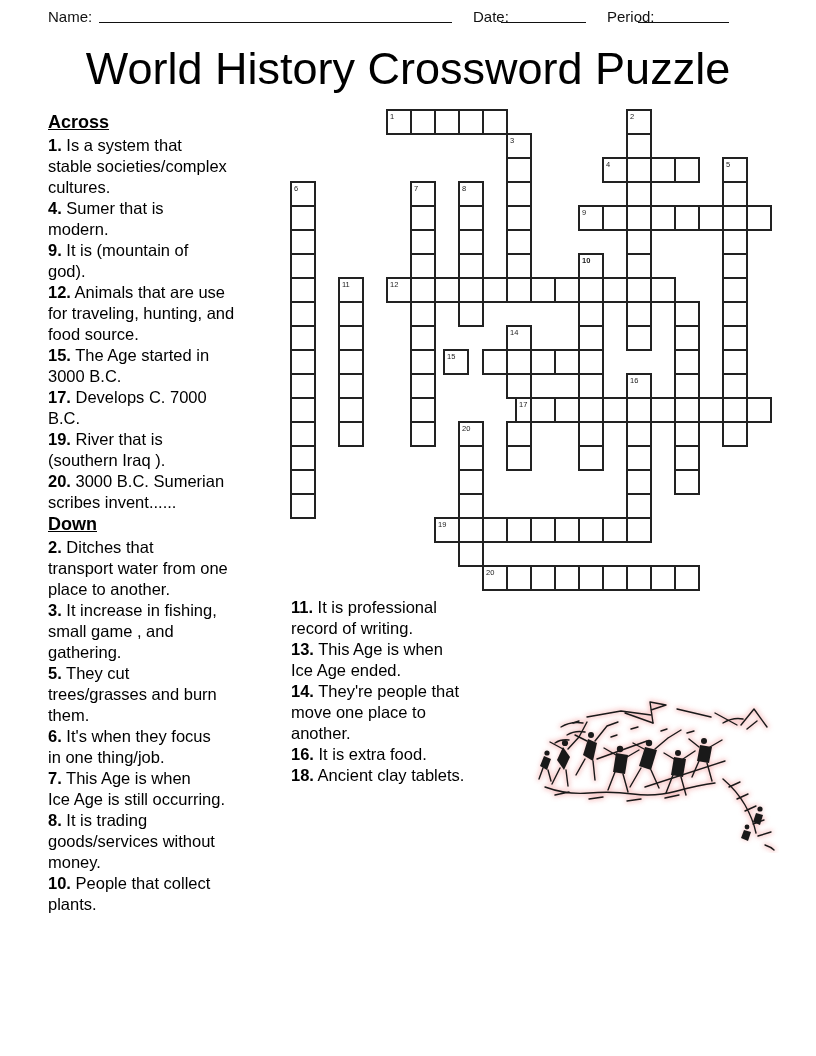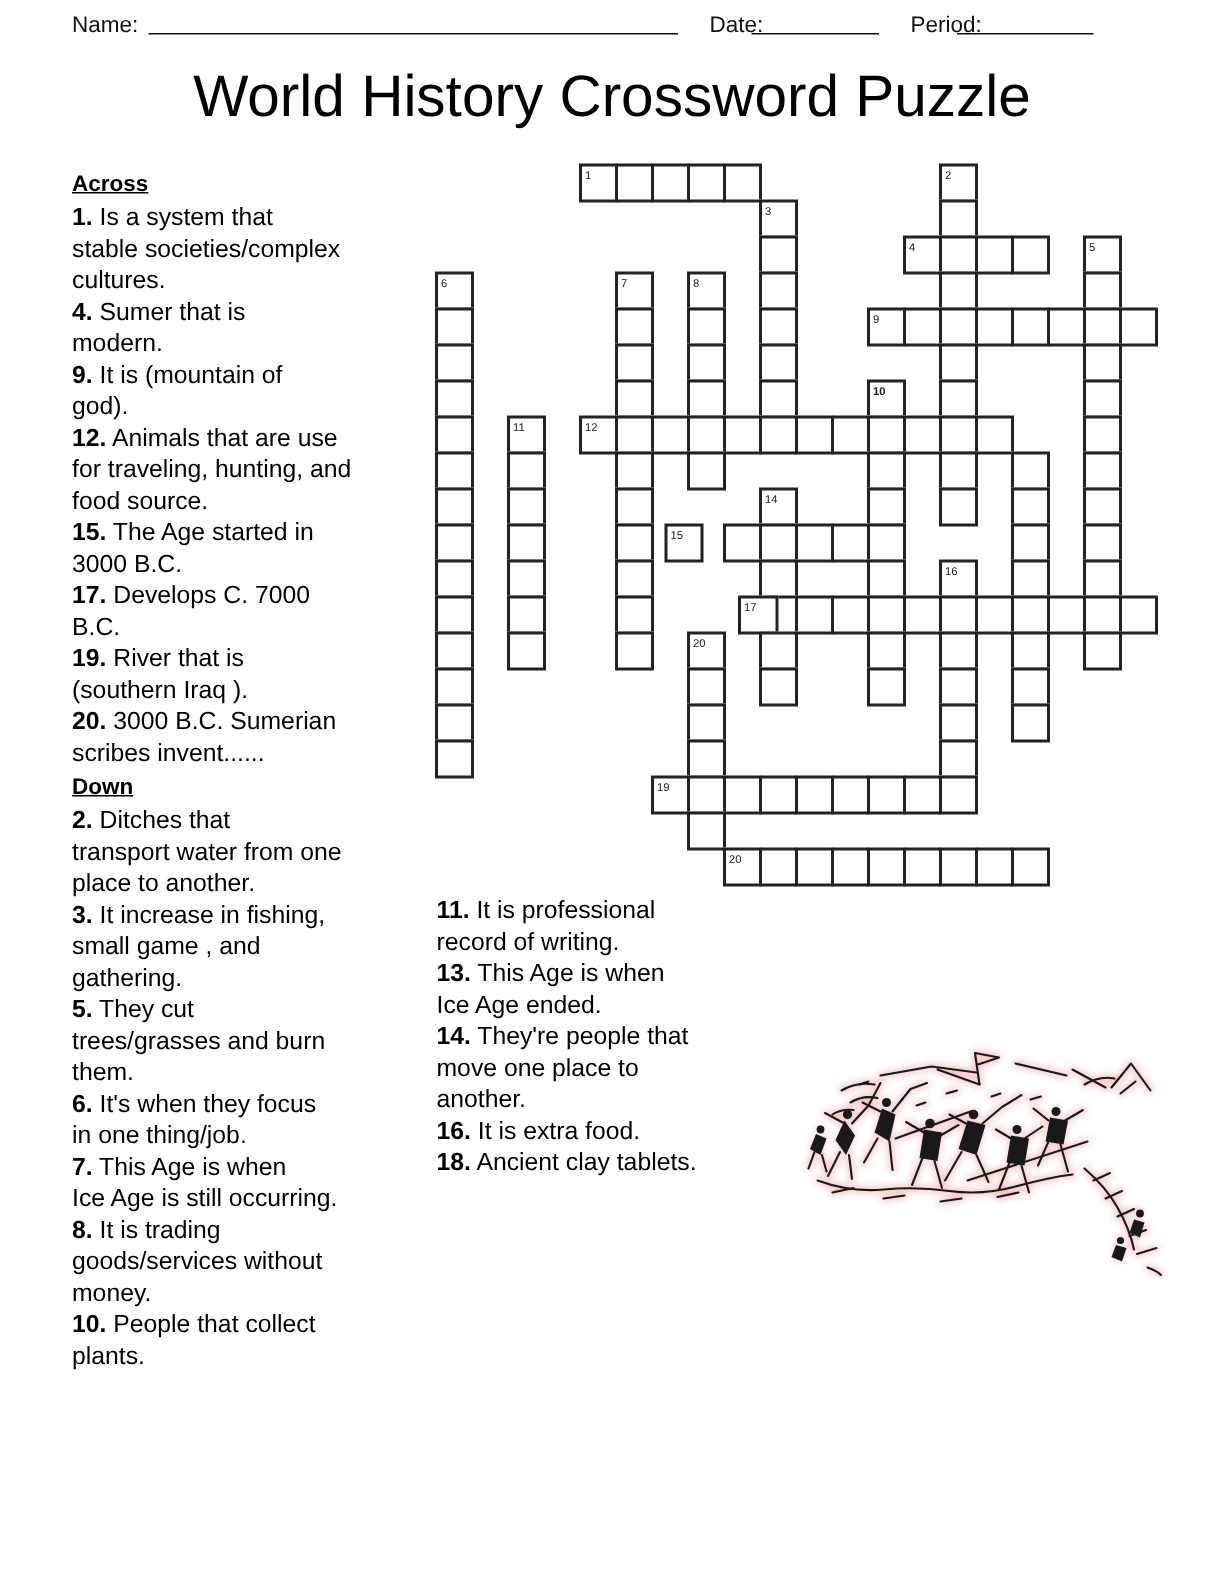--- a/index.html
+++ b/index.html
@@ -5,27 +5,27 @@
   html,body{margin:0;padding:0;}
   body{
     width:816px;height:1056px;position:relative;background:#ffffff;
     font-family:"Liberation Sans", sans-serif;color:#000;
     overflow:hidden;
   }
   .hdr-label{position:absolute;top:8px;font-size:15px;color:#111;}
   .blank-line{position:absolute;top:21px;height:1px;border-bottom:1.4px solid #111;}
   .title{
     position:absolute;top:43px;left:0;width:816px;text-align:center;
-    font-size:39px;font-weight:400;color:#000;letter-spacing:0;
+    font-size:45px;font-weight:400;color:#000;letter-spacing:0;
   }
   .clue-col{position:absolute;font-size:16.5px;line-height:21px;color:#000;}
   #col-left{left:48px;top:111px;width:228px;}
   #col-mid{left:291px;top:597px;width:222px;}
   .section-heading{
-    font-size:15px;font-weight:bold;text-decoration:underline;
+    font-size:18px;font-weight:bold;text-decoration:underline;
     line-height:23px;margin:0 0 1px 0;
   }
   .clue{margin:0;}
   .clue b{font-weight:bold;}
   #grid{position:absolute;left:291px;top:110px;width:480px;height:480px;}
   .cell{
     position:absolute;width:26px;height:26px;box-sizing:border-box;
     background:#fff;border:2px solid #222;
   }
   .cellnum{
@@ -170,21 +170,21 @@
     <div class="cell" style="left: 215px; top: 263px;"></div>
     <div class="cell" style="left: 287px; top: 263px;"></div>
     <div class="cell" style="left: 335px; top: 263px;">
       <span class="cellnum">16</span>
     </div>
     <div class="cell" style="left: 383px; top: 263px;"></div>
     <div class="cell" style="left: 431px; top: 263px;"></div>
     <div class="cell" style="left: -1px; top: 287px;"></div>
     <div class="cell" style="left: 47px; top: 287px;"></div>
     <div class="cell" style="left: 119px; top: 287px;"></div>
-    <div class="cell" style="left: 201px; top: 287px; padding-left: 23px;">
+    <div class="cell" style="left: 224px; top: 287px; padding-left: 23px;">
       <span class="cellnum">17</span>
     </div>
     <div class="cell" style="left: 239px; top: 287px;"></div>
     <div class="cell" style="left: 263px; top: 287px;"></div>
     <div class="cell" style="left: 287px; top: 287px;"></div>
     <div class="cell" style="left: 311px; top: 287px;"></div>
     <div class="cell" style="left: 335px; top: 287px;"></div>
     <div class="cell" style="left: 359px; top: 287px;"></div>
     <div class="cell" style="left: 383px; top: 287px;"></div>
     <div class="cell" style="left: 407px; top: 287px;"></div>

